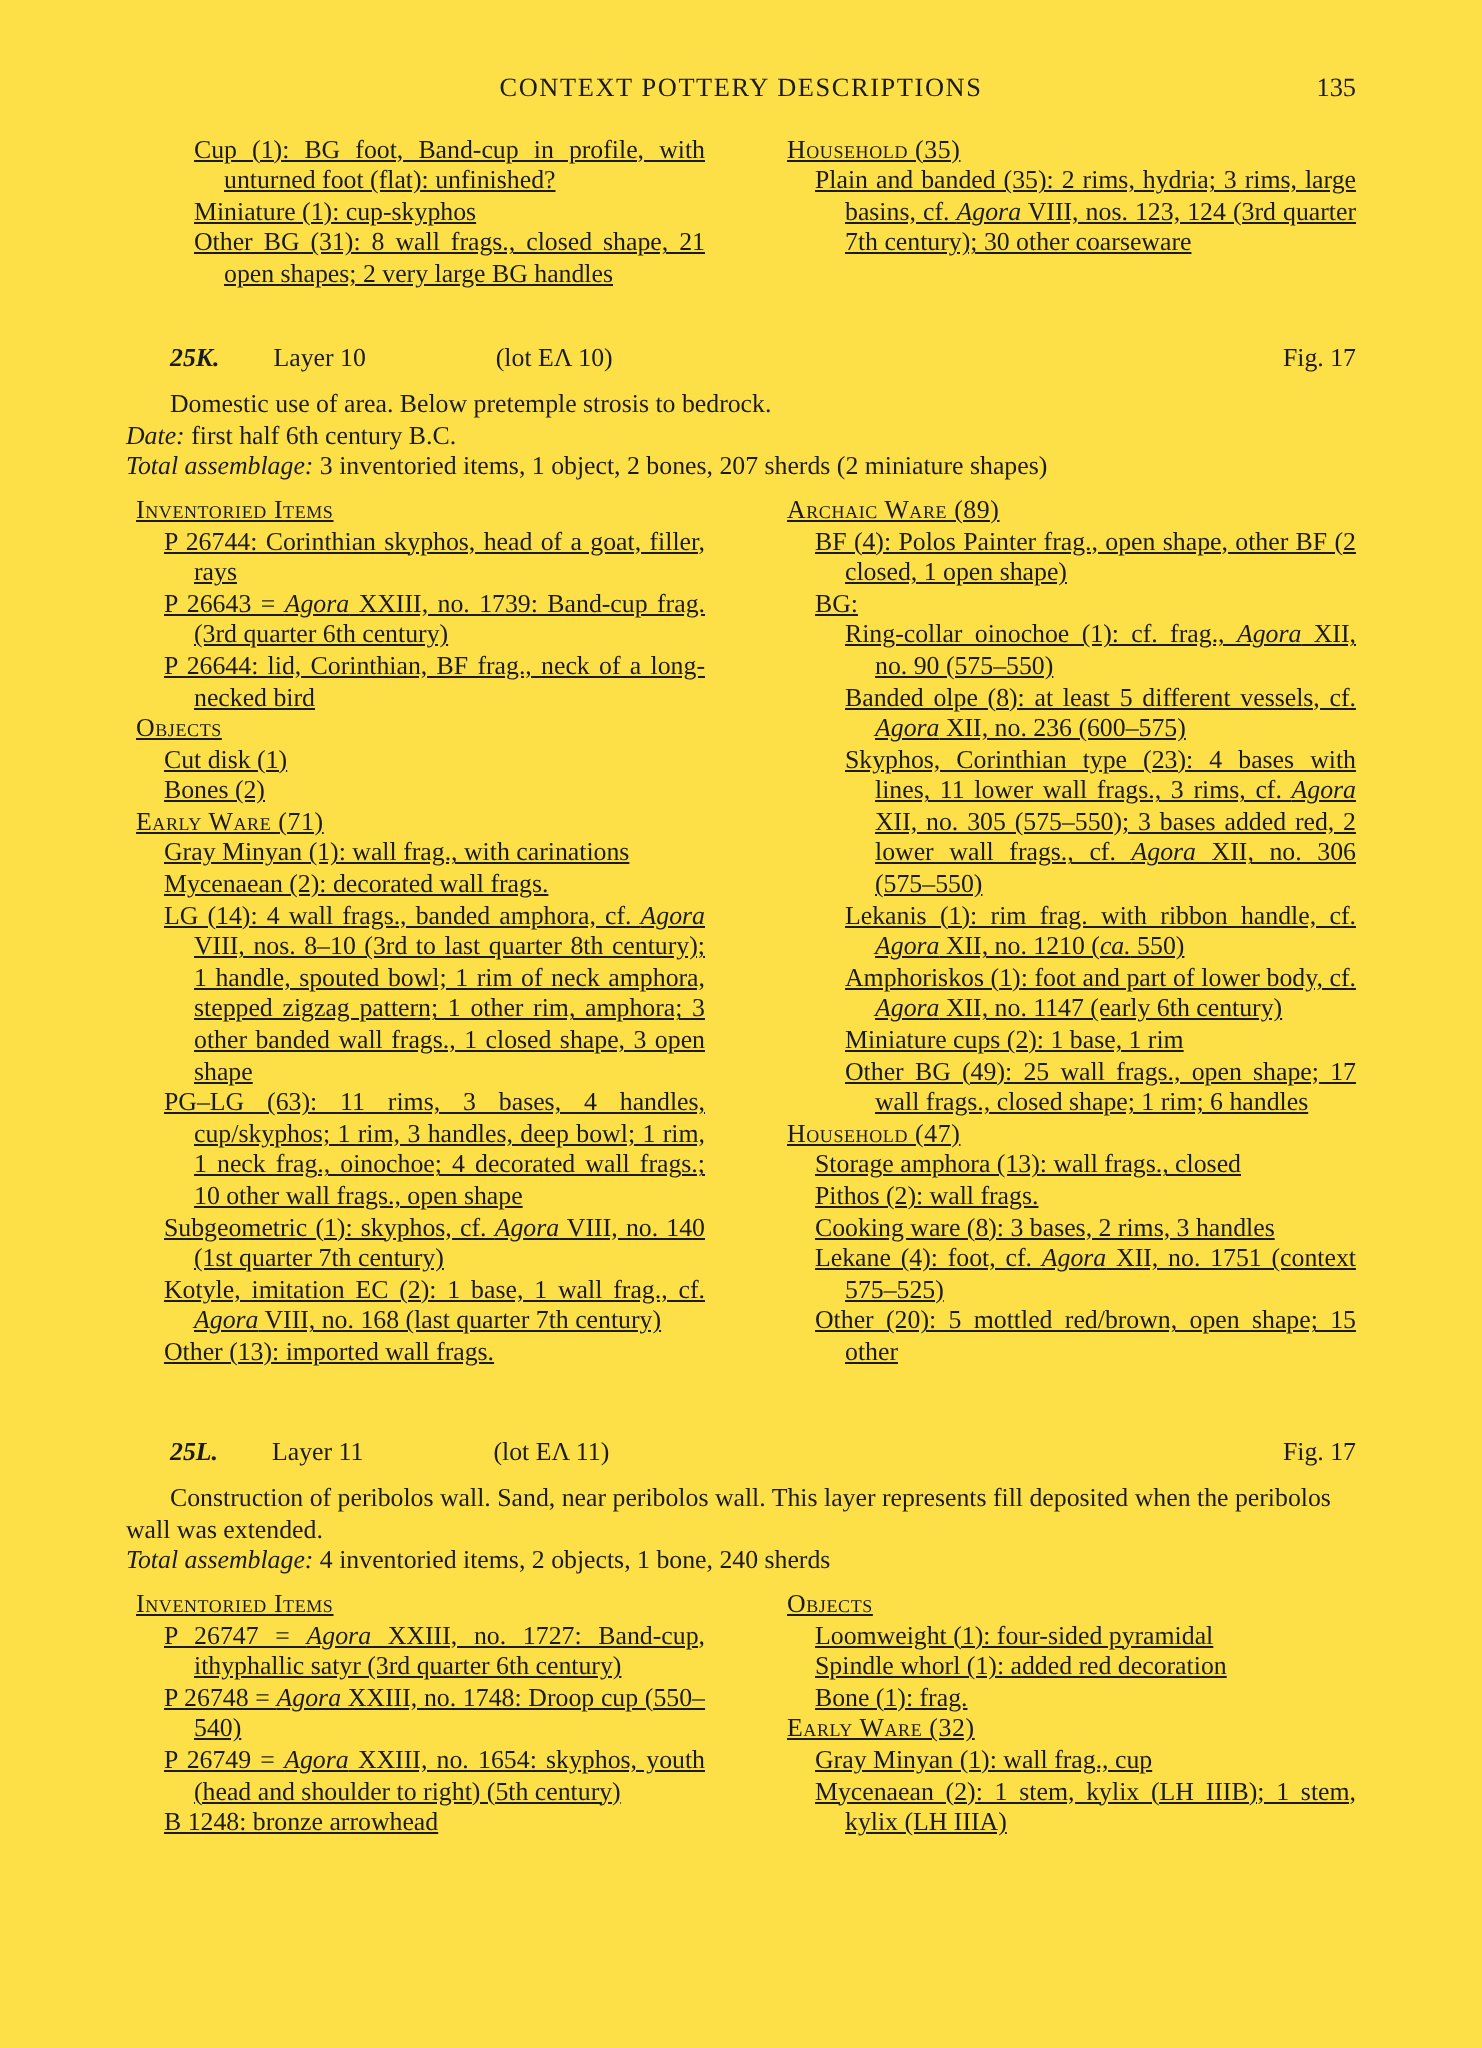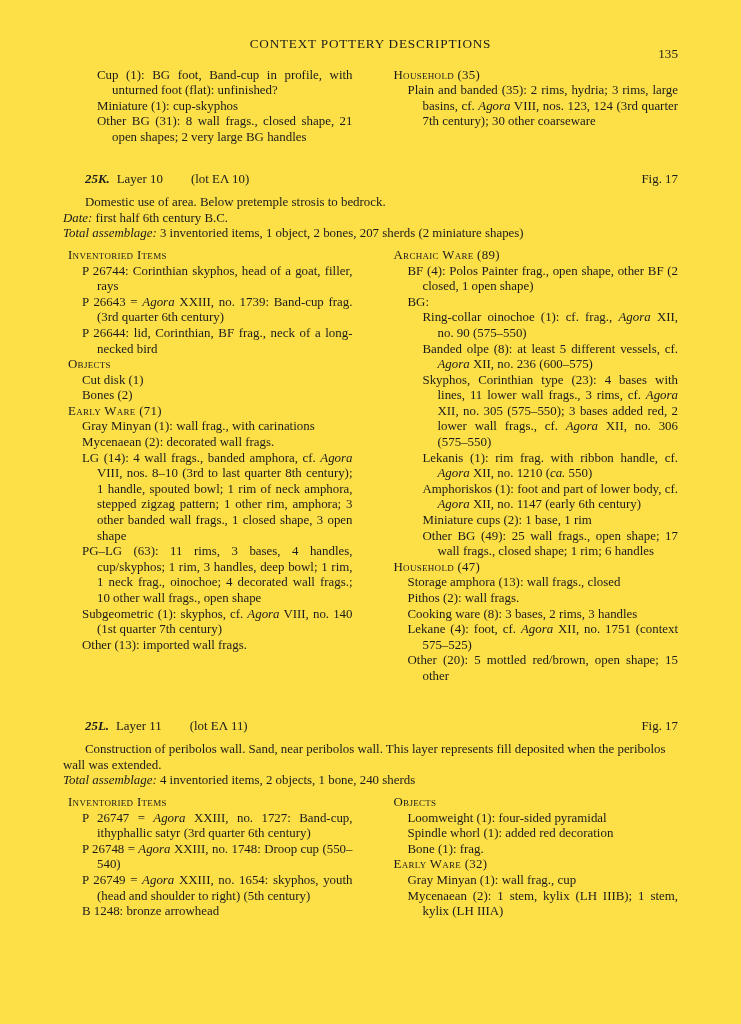--- a/index.html
+++ b/index.html
@@ -20,34 +20,34 @@
   
   .running-head {
     position: relative;
     text-align: center;
     font-size: 13.2px;
     letter-spacing: 0.8px;
   }
   .running-head .page-number {
     position: absolute;
     right: 0;
-    top: 10px;
+    top: 0;
     letter-spacing: 0;
   }
   
-  .two-col { display: flex; gap: 36px; margin-top: 6px; }
+  .two-col { display: flex; gap: 36px; margin-top: 6px; text-decoration: underline; }
   .two-col .col { flex: 1 1 0; min-width: 0; }
   .continuation { margin-top: 16px; }
   
   .catalog-section { margin-top: 26px; }
   .catalog-section.second { margin-top: 34px; }
-  .section-head { display: flex; align-items: baseline; margin-left: 22px; }
+  .section-head { display: flex; align-items: baseline; margin-left: 22px; gap: 20px; }
   .sec-id { font-style: italic; font-weight: bold; }
   .sec-layer { margin-left: 7px; }
-  .sec-lot { margin-left: 28px; text-align: right; }
+  .sec-lot { margin-left: 45px; text-align: right; }
   .sec-fig { margin-left: auto; text-align: center; }
   .sec-desc { margin-top: 8px; text-indent: 22px; }
   .meta { margin-top: 0; }
   .meta-date { }
   .it { font-style: italic; }
   
   .block-heading {
     font-variant: small-caps;
     letter-spacing: 0.3px;
     margin-left: 5px;
@@ -96,20 +96,21 @@
           <div class="entry lvl1"><span>P 26644: lid, Corinthian, BF frag., neck of a long-necked bird</span></div>
           <div class="block-heading">Objects</div>
           <div class="entry lvl1"><span>Cut disk (1)</span></div>
           <div class="entry lvl1"><span>Bones (2)</span></div>
           <div class="block-heading">Early Ware (71)</div>
           <div class="entry lvl1"><span>Gray Minyan (1): wall frag., with carinations</span></div>
           <div class="entry lvl1"><span>Mycenaean (2): decorated wall frags.</span></div>
           <div class="entry lvl1"><span>LG (14): 4 wall frags., banded amphora, cf. </span><span class="it">Agora</span><span> VIII, nos. 8–10 (3rd to last quarter 8th century); 1 handle, spouted bowl; 1 rim of neck amphora, stepped zigzag pattern; 1 other rim, amphora; 3 other banded wall frags., 1 closed shape, 3 open shape</span></div>
           <div class="entry lvl1"><span>PG–LG (63): 11 rims, 3 bases, 4 handles, cup/skyphos; 1 rim, 3 handles, deep bowl; 1 rim, 1 neck frag., oinochoe; 4 decorated wall frags.; 10 other wall frags., open shape</span></div>
           <div class="entry lvl1"><span>Subgeometric (1): skyphos, cf. </span><span class="it">Agora</span><span> VIII, no. 140 (1st quarter 7th century)</span></div>
+          <div class="entry lvl1"><span>Kotyle, imitation EC (2): 1 base, 1 wall frag., cf. </span><span class="it">Agora</span><span> VIII, no. 168 (last quarter 7th century)</span></div>
           <div class="entry lvl1"><span>Other (13): imported wall frags.</span></div>
         </div>
       <div class="col">
           <div class="block-heading">Archaic Ware (89)</div>
           <div class="entry lvl1"><span>BF (4): Polos Painter frag., open shape, other BF (2 closed, 1 open shape)</span></div>
           <div class="entry lvl1"><span>BG:</span></div>
           <div class="entry lvl2"><span>Ring-collar oinochoe (1): cf. frag., </span><span class="it">Agora</span><span> XII, no. 90 (575–550)</span></div>
           <div class="entry lvl2"><span>Banded olpe (8): at least 5 different vessels, cf. </span><span class="it">Agora</span><span> XII, no. 236 (600–575)</span></div>
           <div class="entry lvl2"><span>Skyphos, Corinthian type (23): 4 bases with lines, 11 lower wall frags., 3 rims, cf. </span><span class="it">Agora</span><span> XII, no. 305 (575–550); 3 bases added red, 2 lower wall frags., cf. </span><span class="it">Agora</span><span> XII, no. 306 (575–550)</span></div>
           <div class="entry lvl2"><span>Lekanis (1): rim frag. with ribbon handle, cf. </span><span class="it">Agora</span><span> XII, no. 1210 (</span><span class="it">ca.</span><span> 550)</span></div>

